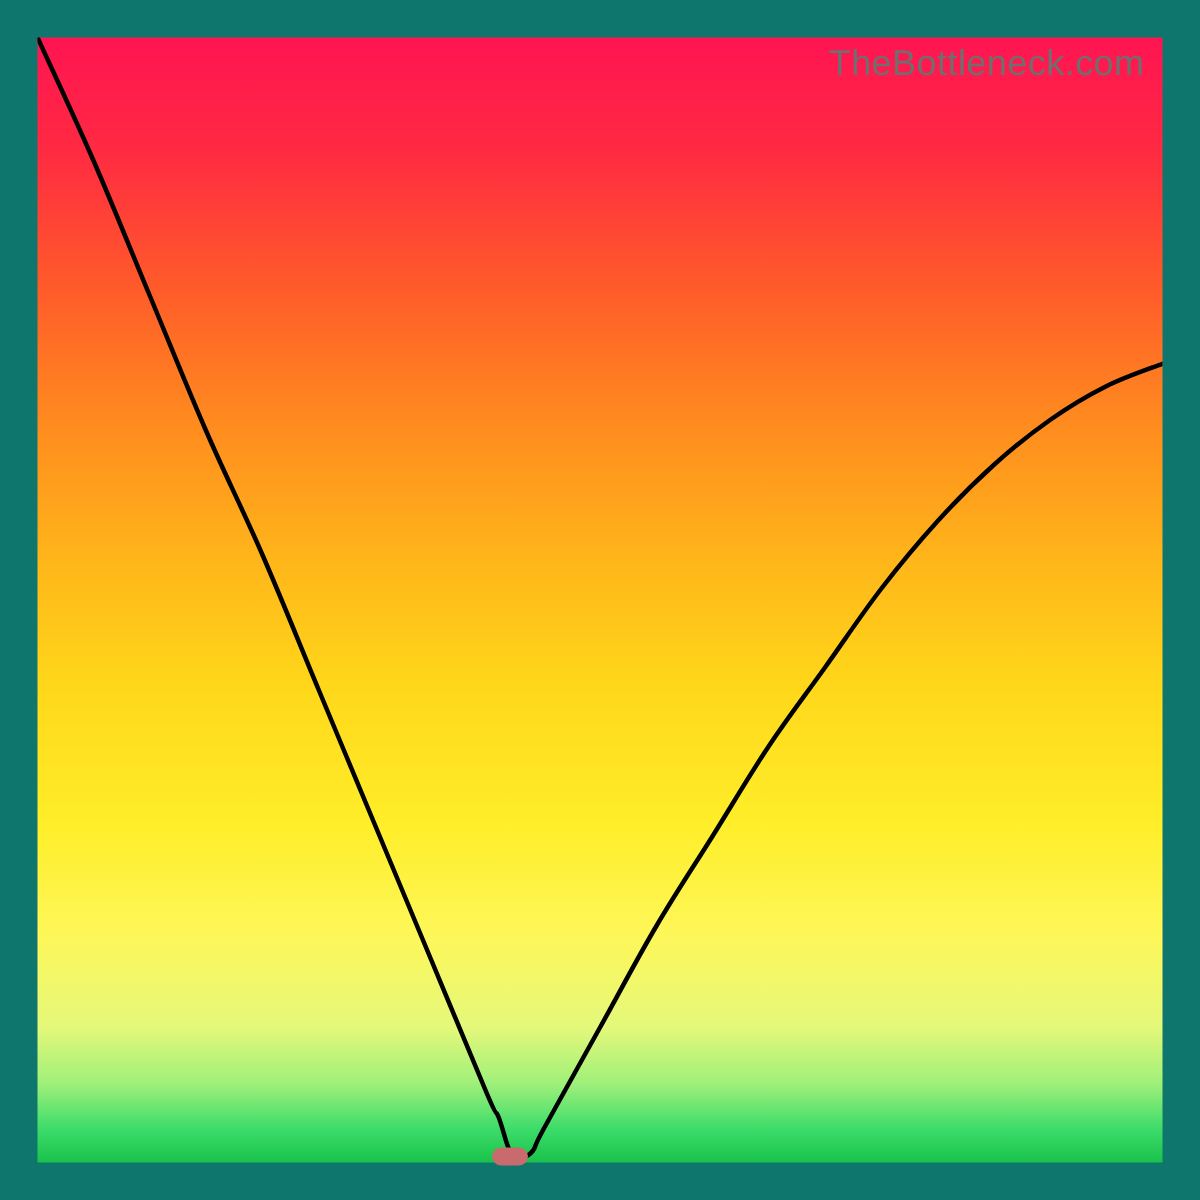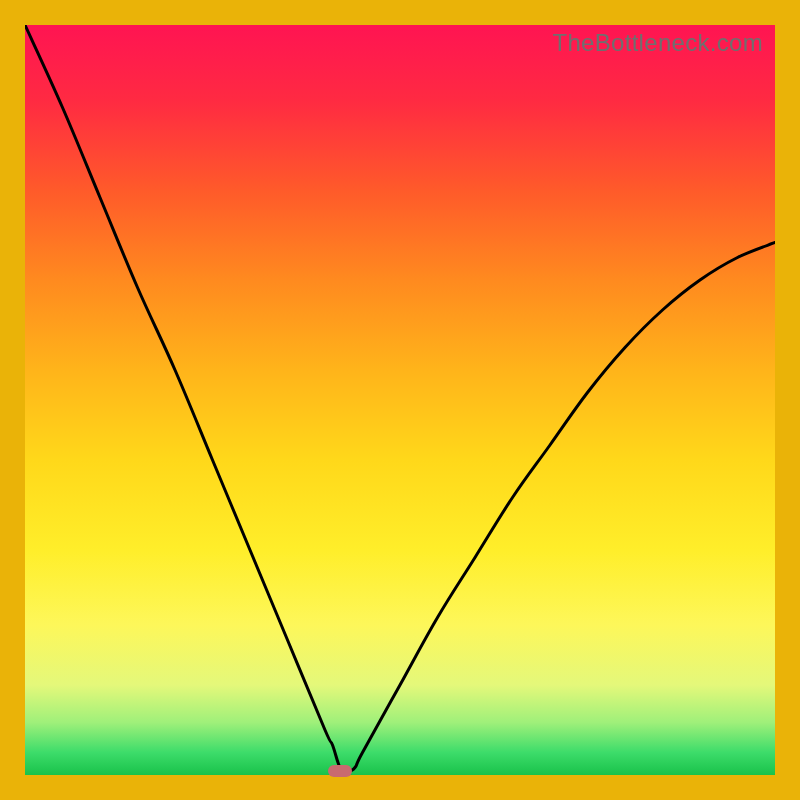--- a/index.html
+++ b/index.html
@@ -8,21 +8,21 @@
     width: 800px;
     height: 800px;
     background: #000;
     font-family: Arial, Helvetica, sans-serif;
     overflow: hidden;
   }
   .frame {
     position: relative;
     width: 800px;
     height: 800px;
-    background: #eab308;
+    background: #0f766e;
   }
   .plot-area {
     position: absolute;
     left: 25px;
     top: 25px;
     width: 750px;
     height: 750px;
     background: linear-gradient(to bottom,
       #ff1452 0%,
       #ff2a42 10%,

